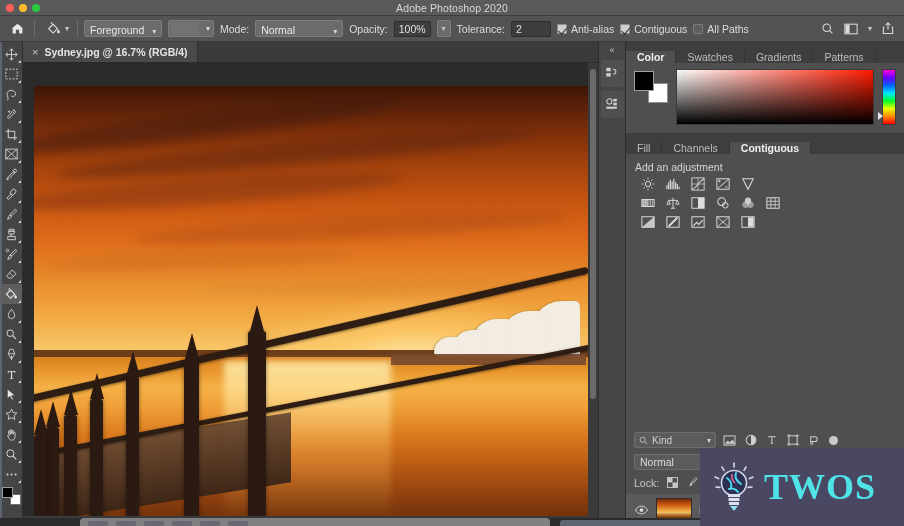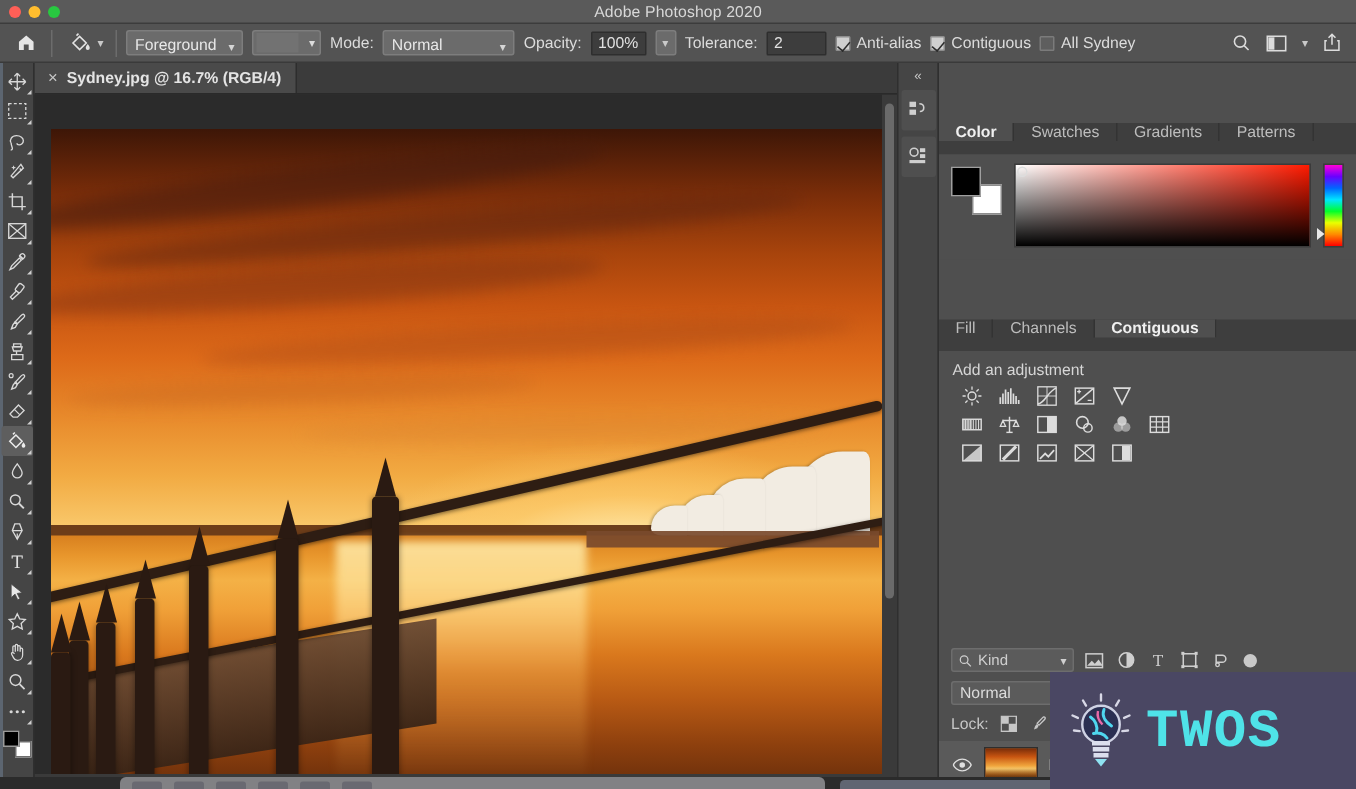--- a/index.html
+++ b/index.html
@@ -124,21 +124,21 @@
   .rail-bar { position: absolute; height: 7px; background: #2e1d13; border-radius: 4px; box-shadow: 0 1px 3px rgba(0,0,0,.5); }
   .wall { position: absolute; left: 0; bottom: 0; width: 46%; height: 16%;
     background: linear-gradient(180deg, #6a4a33, #3a2517); transform: skewY(-9deg); transform-origin: left bottom; opacity: .95; }
 
   
   .dockstrip { width: 27px; background: #454545; flex: 0 0 27px; border-left: 1px solid #2f2f2f; padding-top: 2px; display: flex; flex-direction: column; align-items: center; gap: 4px; }
   .dcollapse { color: #c6c6c6; font-size: 9px; height: 12px; display: flex; align-items: center; justify-content: center; width: 100%; }
   .dockbtn { width: 23px; height: 27px; background: #4f4f4f; border-radius: 2px; display: flex; align-items: center; justify-content: center; color: #d0d0d0; }
 
   .panels { width: 279px; flex: 0 0 279px; background: #4f4f4f; display: flex; flex-direction: column; border-left: 1px solid #2f2f2f; }
-  .ptabs { height: 21px; background: #3e3e3e; display: flex; align-items: flex-start; flex: 0 0 21px; margin-top: 40px; }
+  .ptabs { height: 21px; background: #3e3e3e; display: flex; align-items: flex-end; flex: 0 0 21px; }
   .ptab { padding: 0 11px; display: flex; align-items: center; color: #bdbdbd; font-size: 10.5px; border-right: 1px solid #333; }
   .ptab.on { background: #4f4f4f; color: #f0f0f0; font-weight: bold; }
   .ptabs .filler { flex: 1; background: #3e3e3e; }
 
   .colorpanel { background: #4f4f4f; padding: 6px 8px 8px 8px; flex: 0 0 auto; display: flex; gap: 8px; align-items: flex-start; }
   .cp-swatches { position: relative; width: 34px; height: 32px; margin-top: 2px; }
   .cp-swatches .bgsw { position: absolute; right: 0; bottom: 0; width: 20px; height: 20px; background: #fff; border: 1px solid #8d8d8d; }
   .cp-swatches .fgsw { position: absolute; left: 0; top: 0; width: 20px; height: 20px; background: #000; border: 1px solid #9f9f9f; }
   .cp-field { flex: 1; height: 56px; position: relative;
     background: linear-gradient(to top, #000, rgba(0,0,0,0)), linear-gradient(to right, #fff, #ff1a00); border: 1px solid #3b3b3b; }
@@ -176,21 +176,21 @@
   .eye { width: 15px; display: flex; justify-content: center; color: #dedede; }
   .lthumb { width: 36px; height: 24px; border: 1px solid #2e2e2e; overflow: hidden; position: relative; background: #b4561a; }
   .lthumb .t-sky { position: absolute; inset: 0; background: linear-gradient(180deg,#7a2d09 0%,#c85511 25%,#f0a43c 52%,#f6c76a 62%,#d9781d 80%,#8e400e 100%); }
   .lthumb .t-sil { position: absolute; left: 0; bottom: 0; width: 100%; height: 40%;
     background: linear-gradient(180deg, rgba(40,20,10,0), rgba(30,15,8,.75)); }
   .lname { color: #e6e6e6; font-size: 10.5px; }
 
   
   .watermark { position: absolute; right: 0; bottom: 0; width: 204px; height: 78px; background: #4a4763;
     display: flex; align-items: center; gap: 8px; padding-left: 12px; }
-  .wm-text { color: #4fe3e8; font-size: 36px; font-weight: bold; letter-spacing: 1px; font-family: Liberation Mono, monospace; }
+  .wm-text { color: #4fe3e8; font-size: 36px; font-weight: bold; letter-spacing: 1px; font-family: Liberation Serif, serif; }
   .bulb { width: 44px; height: 52px; position: relative; }
 
   
   .dock { position: absolute; left: 0; right: 0; bottom: 0; height: 8px; background: #2b2b2b; }
   .dock-inner { position: absolute; left: 80px; bottom: 0; width: 470px; height: 8px;
     background: rgba(200,200,205,.55); border-radius: 4px 4px 0 0; display: flex; align-items: flex-end; gap: 8px; padding: 0 8px; }
   .dock-icon { width: 20px; height: 5px; background: rgba(90,90,100,.6); border-radius: 2px 2px 0 0; }
   .dock-right { position: absolute; left: 560px; bottom: 0; width: 300px; height: 6px; background: rgba(150,160,185,.5); border-radius: 3px 3px 0 0; }
 
   svg { display: block; }
@@ -254,21 +254,21 @@
     <div class="cbwrap">
       <div class="cb on"></div>
       <span class="lbl">Anti-alias</span>
     </div>
     <div class="cbwrap">
       <div class="cb on"></div>
       <span class="lbl">Contiguous</span>
     </div>
     <div class="cbwrap">
       <div class="cb off"></div>
-      <span class="lbl">All Sydney</span>
+      <span class="lbl">All Paths</span>
     </div>
 
     <div class="ob-right">
       <span>
         <svg width="13" height="13" viewBox="0 0 16 16">
             <circle cx="7" cy="7" r="4.6" fill="none" stroke="#dcdcdc" stroke-width="1.3"></circle>
             <path d="M10.4 10.4L14 14" stroke="#dcdcdc" stroke-width="1.3"></path>
           </svg>
       </span>
       <span>

